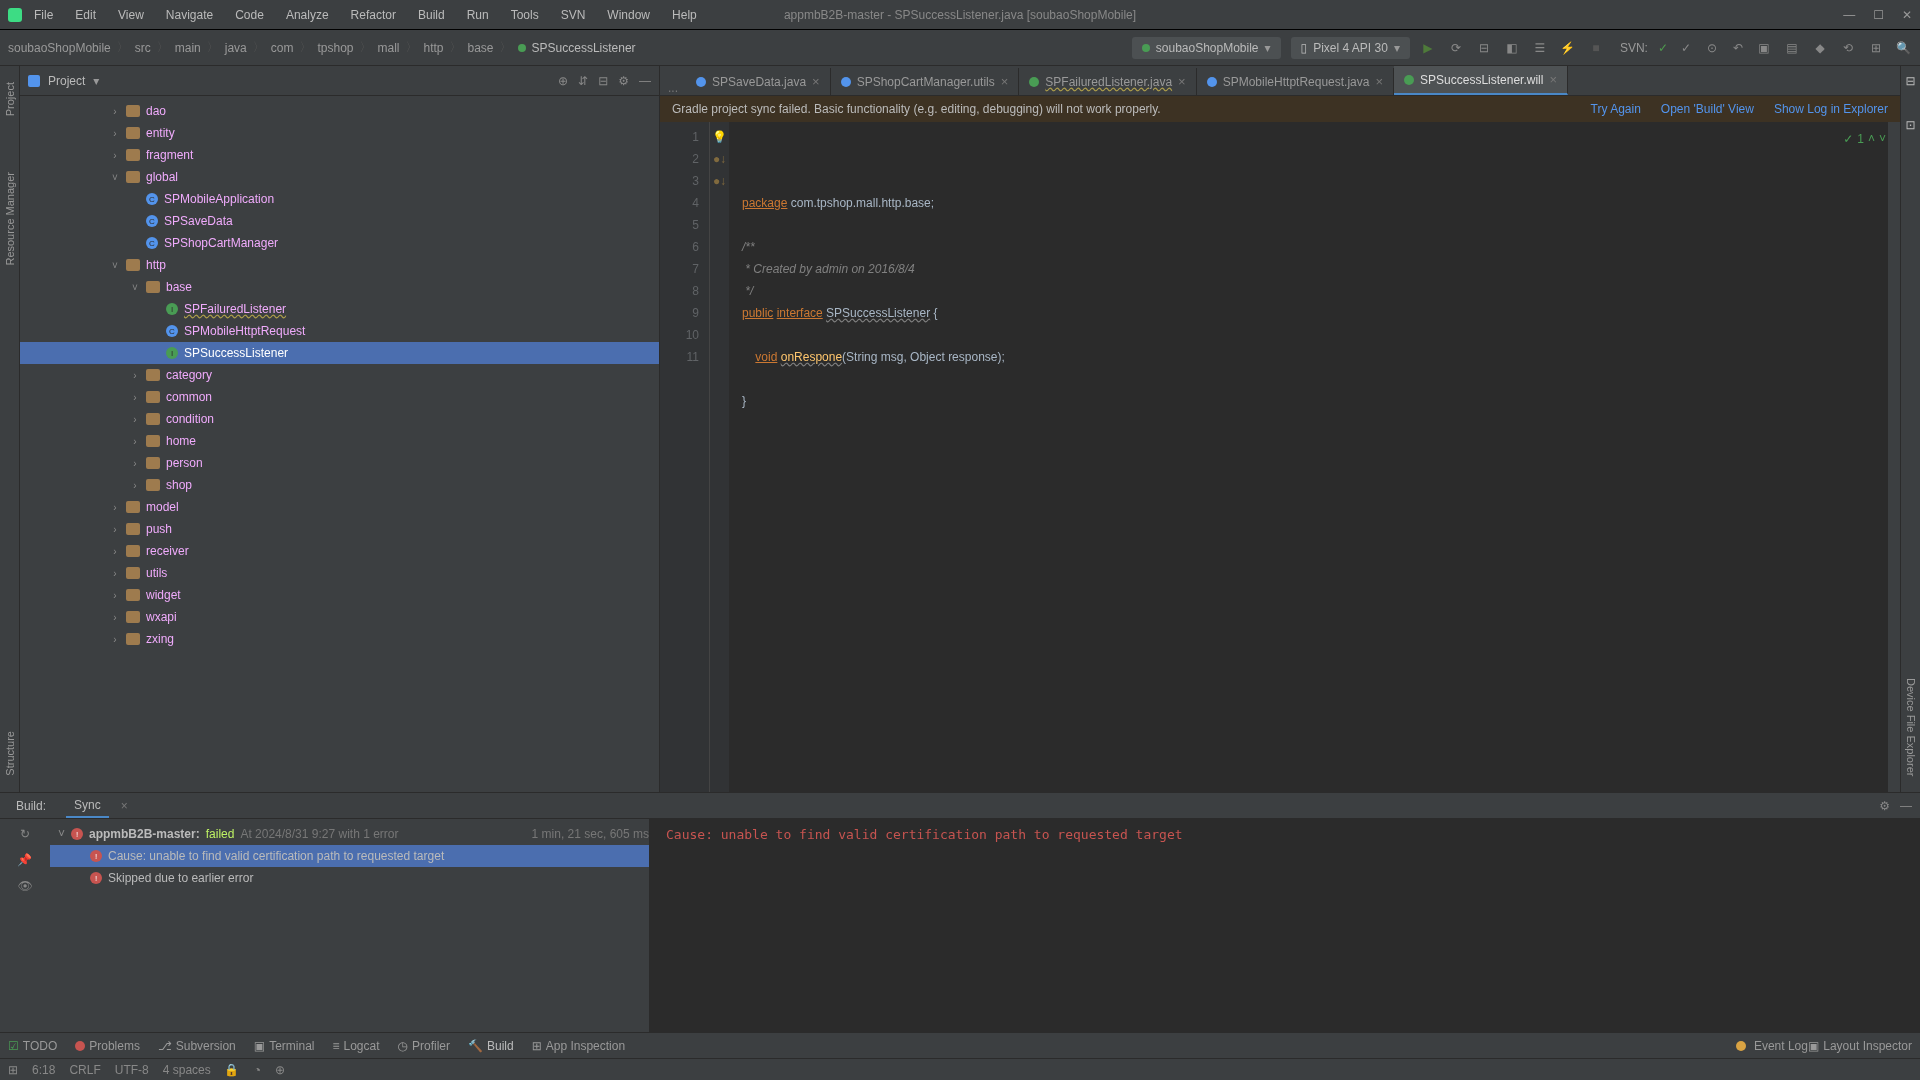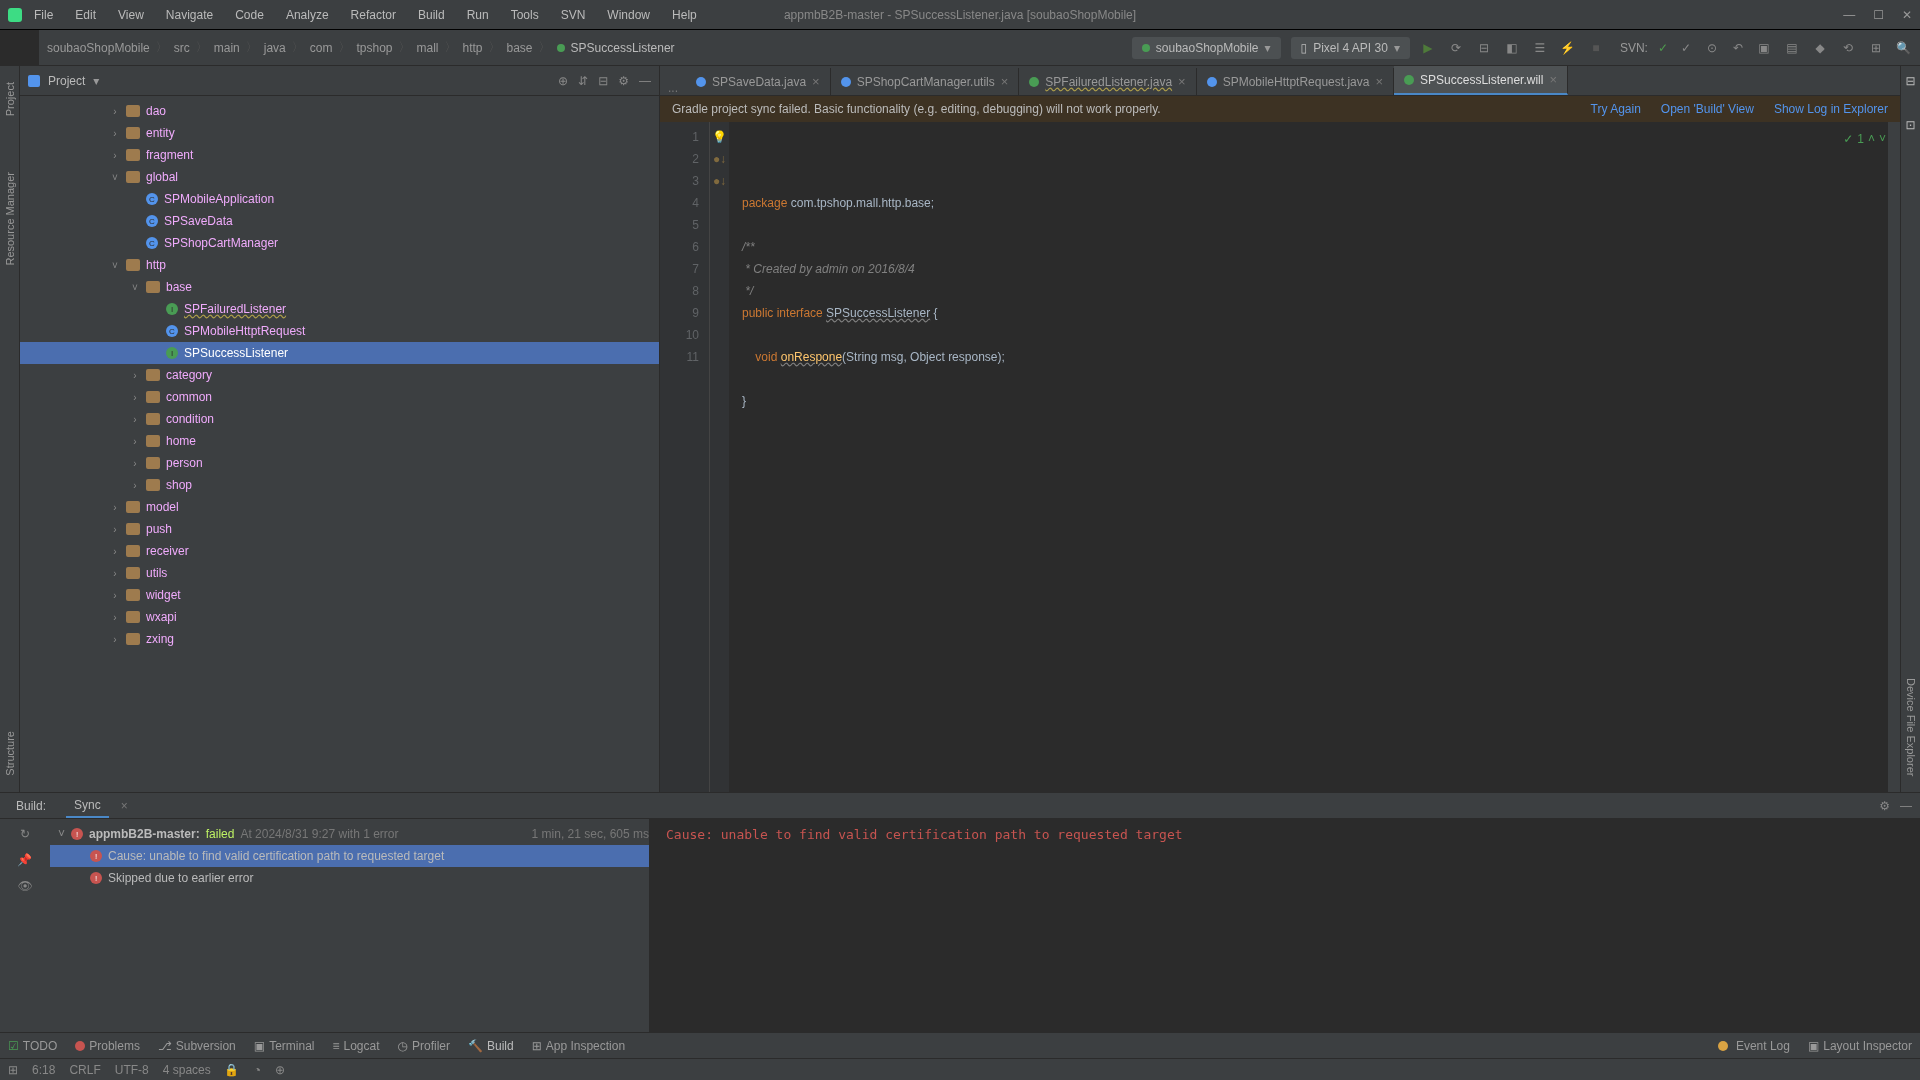--- a/index.html
+++ b/index.html
@@ -3,21 +3,21 @@
 <meta charset="utf-8">
 <style>
 * { margin: 0; padding: 0; box-sizing: border-box; font-family: 'Segoe UI', Arial, sans-serif; font-size: 12px; }
 body { background: #2b2b2b; color: #bbbbbb; width: 1920px; height: 1080px; overflow: hidden; display: flex; flex-direction: column; }
 .titlebar { background: #3c3f41; height: 30px; display: flex; align-items: center; padding: 0 8px; border-bottom: 1px solid #000; position: relative; }
 .menubar { display: flex; gap: 14px; margin-left: 8px; }
 .menubar span { color: #bbbbbb; cursor: pointer; padding: 2px 4px; }
 .title-text { position: absolute; left: 50%; transform: translateX(-50%); color: #888; }
 .window-controls { margin-left: auto; display: flex; gap: 18px; color: #999; }
 .app-icon { width: 14px; height: 14px; background: #3ddc84; border-radius: 3px; }
-.toolbar { background: #3c3f41; height: 36px; display: flex; align-items: center; padding: 0 8px; gap: 8px; border-bottom: 1px solid #2b2b2b; margin-left: 39px; }
+.toolbar { background: #3c3f41; height: 36px; display: flex; align-items: center; padding: 0 8px; gap: 8px; border-bottom: 1px solid #2b2b2b; }
 .breadcrumb { display: flex; align-items: center; gap: 6px; color: #999; }
 .breadcrumb span { white-space: nowrap; }
 .breadcrumb .sep { color: #555; }
 .brc-sp { color: #bbb; }
 .toolbar-right { margin-left: auto; display: flex; align-items: center; gap: 10px; }
 .combo { background: #4c5052; padding: 4px 10px; border-radius: 3px; display: flex; align-items: center; gap: 6px; }
 .combo .chev { color: #999; }
 .icon-btn { width: 16px; height: 16px; display: inline-flex; align-items: center; justify-content: center; color: #888; cursor: pointer; }
 .icon-run { color: #4e7a3a; }
 .icon-stop { color: #555; }
@@ -53,21 +53,21 @@
 .editor-tab .tab-icon.blue { background: #5394ec; }
 .editor-tab .tab-icon.green { background: #499c54; }
 .editor-tab .wavy { text-decoration: underline wavy #b0a04a; }
 .sync-banner { background: #3d3223; color: #bbb; padding: 6px 12px; display: flex; align-items: center; gap: 20px; }
 .sync-banner .msg { flex: 1; }
 .sync-banner .link { color: #5394ec; cursor: pointer; }
 .code-area { flex: 1; display: flex; position: relative; }
 .gutter { width: 50px; background: #313335; color: #606366; text-align: right; padding-right: 10px; padding-top: 4px; font-family: 'Consolas', monospace; font-size: 13px; line-height: 22px; border-right: 1px solid #444; }
 .gutter-extra { width: 20px; background: #313335; padding-top: 4px; line-height: 22px; font-size: 10px; text-align: center; color: #806a3e; border-right: 1px solid #2b2b2b; }
 .code-content { flex: 1; padding: 4px 12px; font-family: 'Consolas', monospace; font-size: 13px; line-height: 22px; white-space: pre; color: #a9b7c6; position: relative; }
-.kw { color: #cc7832; }
+.kw { color: #cc7832; text-decoration: underline; }
 .com { color: #808080; font-style: italic; }
 .method { color: #ffc66d; }
 .warn { text-decoration: underline wavy #808080; }
 .right-gutter { width: 12px; background: #3c3f41; }
 .problems-marker { position: absolute; right: 2px; top: 6px; display: flex; align-items: center; gap: 4px; color: #499c54; font-size: 11px; }
 .right-strip { width: 20px; background: #3c3f41; border-left: 1px solid #2b2b2b; display: flex; flex-direction: column; align-items: center; padding-top: 8px; gap: 30px; }
 .right-strip .vtext { writing-mode: vertical-lr; color: #999; font-size: 11px; padding: 8px 0; }
 .build-panel { height: 240px; background: #3c3f41; border-top: 1px solid #2b2b2b; display: flex; flex-direction: column; }
 .build-header { height: 26px; display: flex; align-items: center; padding: 0 8px; gap: 12px; border-bottom: 1px solid #2b2b2b; }
 .build-tab { color: #bbb; padding: 4px 8px; }
@@ -80,21 +80,21 @@
 .build-tree-row.selected { background: #4b6eaf; }
 .build-tree-row .err-icon { width: 12px; height: 12px; border-radius: 50%; background: #c75450; color: #fff; font-size: 8px; display: inline-flex; align-items: center; justify-content: center; }
 .build-tree-row .name { color: #bbb; }
 .build-tree-row .name b { font-weight: bold; }
 .build-tree-row .status { color: #bef264; }
 .build-tree-row .time { color: #777; }
 .build-output { flex: 1; background: #2b2b2b; padding: 8px 16px; font-family: 'Consolas', monospace; color: #c75450; font-size: 13px; }
 .bottom-bar { height: 26px; background: #3c3f41; border-top: 1px solid #2b2b2b; display: flex; align-items: center; padding: 0 8px; gap: 18px; }
 .bottom-bar .bitem { display: flex; align-items: center; gap: 4px; color: #999; cursor: pointer; }
 .bottom-bar .hammer { color: #bbb; }
-.bottom-bar .right { margin-left: auto; display: flex; gap: 18px; }
+.bottom-bar .right { margin-left: auto; display: flex; }
 .status-bar { height: 22px; background: #3c3f41; border-top: 1px solid #2b2b2b; display: flex; align-items: center; padding: 0 8px; color: #888; gap: 14px; }
 .status-bar .msg-status { flex: 1; overflow: hidden; text-overflow: ellipsis; white-space: nowrap; }
 .evtlog-icon { width:10px; height:10px; background:#d9a343; border-radius:50%; display:inline-block; margin-right:4px; }
 .red-dot { width:10px; height:10px; background:#c75450; border-radius:50%; display:inline-block; }
 .green-dot { width:8px; height:8px; background:#499c54; border-radius:50%; display:inline-block; }
 </style>
 </head>
 <body>
 
 <div class="titlebar">

